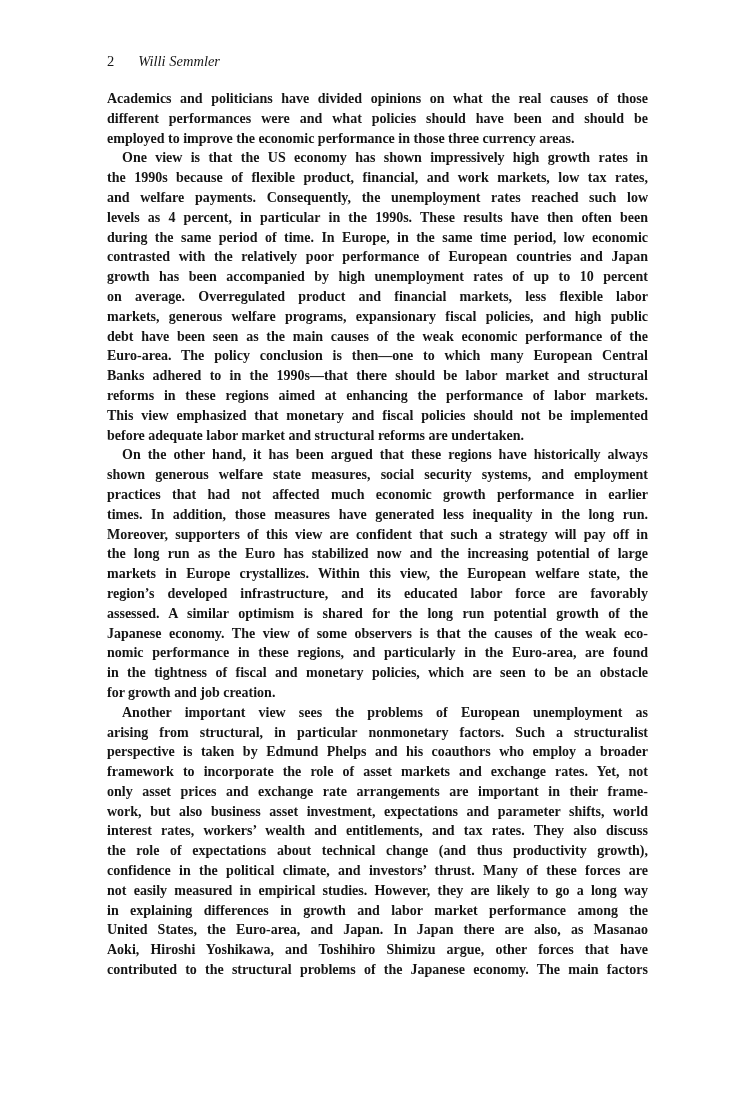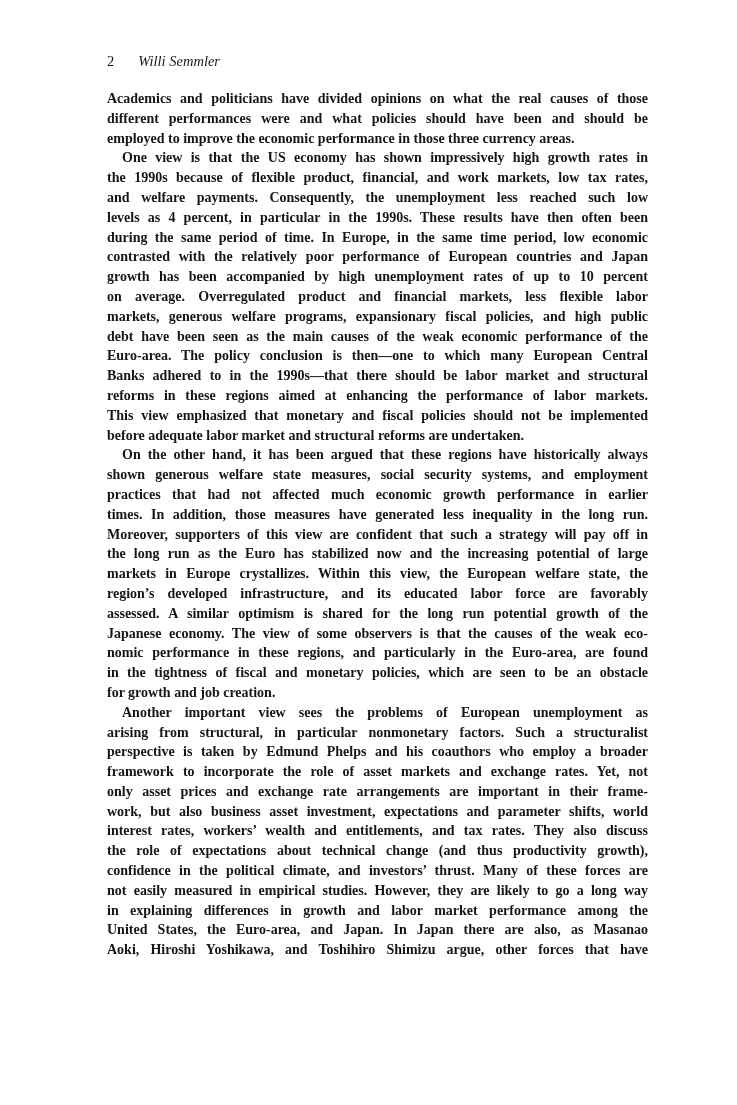--- a/index.html
+++ b/index.html
@@ -65,21 +65,21 @@
     </div>
     <div class="body-text">
         <div class="para">
           <div class="line">Academics and politicians have divided opinions on what the real causes of those</div>
           <div class="line">different performances were and what policies should have been and should be</div>
           <div class="line last-left">employed to improve the economic performance in those three currency areas.</div>
         </div>
         <div class="para indent">
           <div class="line">One view is that the US economy has shown impressively high growth rates in</div>
           <div class="line">the 1990s because of flexible product, financial, and work markets, low tax rates,</div>
-          <div class="line">and welfare payments. Consequently, the unemployment less reached such low</div>
+          <div class="line">and welfare payments. Consequently, the unemployment rates reached such low</div>
           <div class="line">levels as 4 percent, in particular in the 1990s. These results have then often been</div>
           <div class="line">during the same period of time. In Europe, in the same time period, low economic</div>
           <div class="line">contrasted with the relatively poor performance of European countries and Japan</div>
           <div class="line">growth has been accompanied by high unemployment rates of up to 10 percent</div>
           <div class="line">on average. Overregulated product and financial markets, less flexible labor</div>
           <div class="line">markets, generous welfare programs, expansionary fiscal policies, and high public</div>
           <div class="line">debt have been seen as the main causes of the weak economic performance of the</div>
           <div class="line">Euro-area. The policy conclusion is then—one to which many European Central</div>
           <div class="line">Banks adhered to in the 1990s—that there should be labor market and structural</div>
           <div class="line">reforms in these regions aimed at enhancing the performance of labor markets.</div>
@@ -108,16 +108,17 @@
           <div class="line">framework to incorporate the role of asset markets and exchange rates. Yet, not</div>
           <div class="line">only asset prices and exchange rate arrangements are important in their frame-</div>
           <div class="line">work, but also business asset investment, expectations and parameter shifts, world</div>
           <div class="line">interest rates, workers’ wealth and entitlements, and tax rates. They also discuss</div>
           <div class="line">the role of expectations about technical change (and thus productivity growth),</div>
           <div class="line">confidence in the political climate, and investors’ thrust. Many of these forces are</div>
           <div class="line">not easily measured in empirical studies. However, they are likely to go a long way</div>
           <div class="line">in explaining differences in growth and labor market performance among the</div>
           <div class="line">United States, the Euro-area, and Japan. In Japan there are also, as Masanao</div>
           <div class="line">Aoki, Hiroshi Yoshikawa, and Toshihiro Shimizu argue, other forces that have</div>
+          <div class="line">contributed to the structural problems of the Japanese economy. The main factors</div>
         </div>
       </div>
   </div>
 </div>
 
 </body></html>

